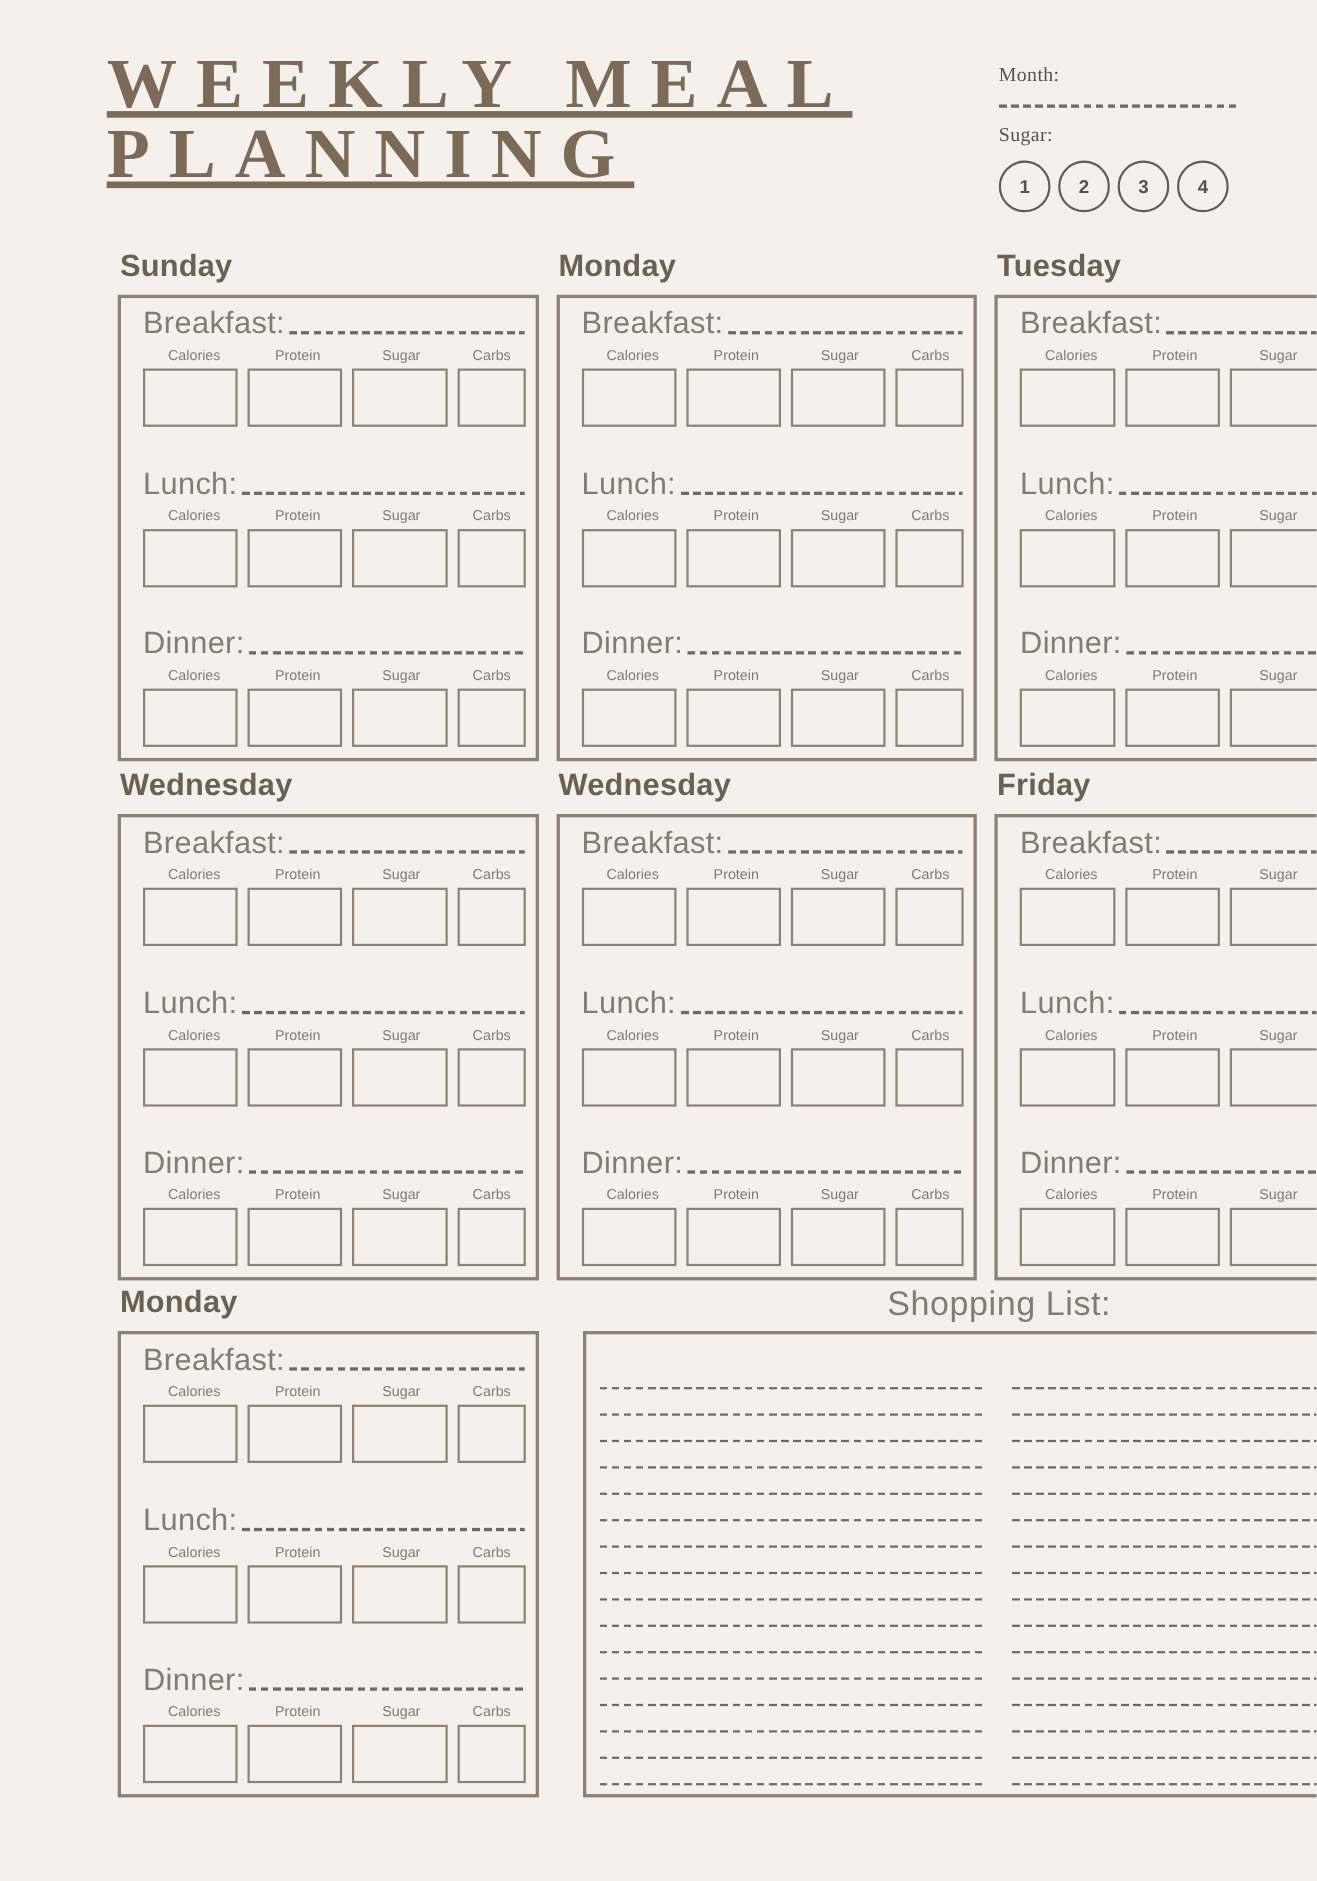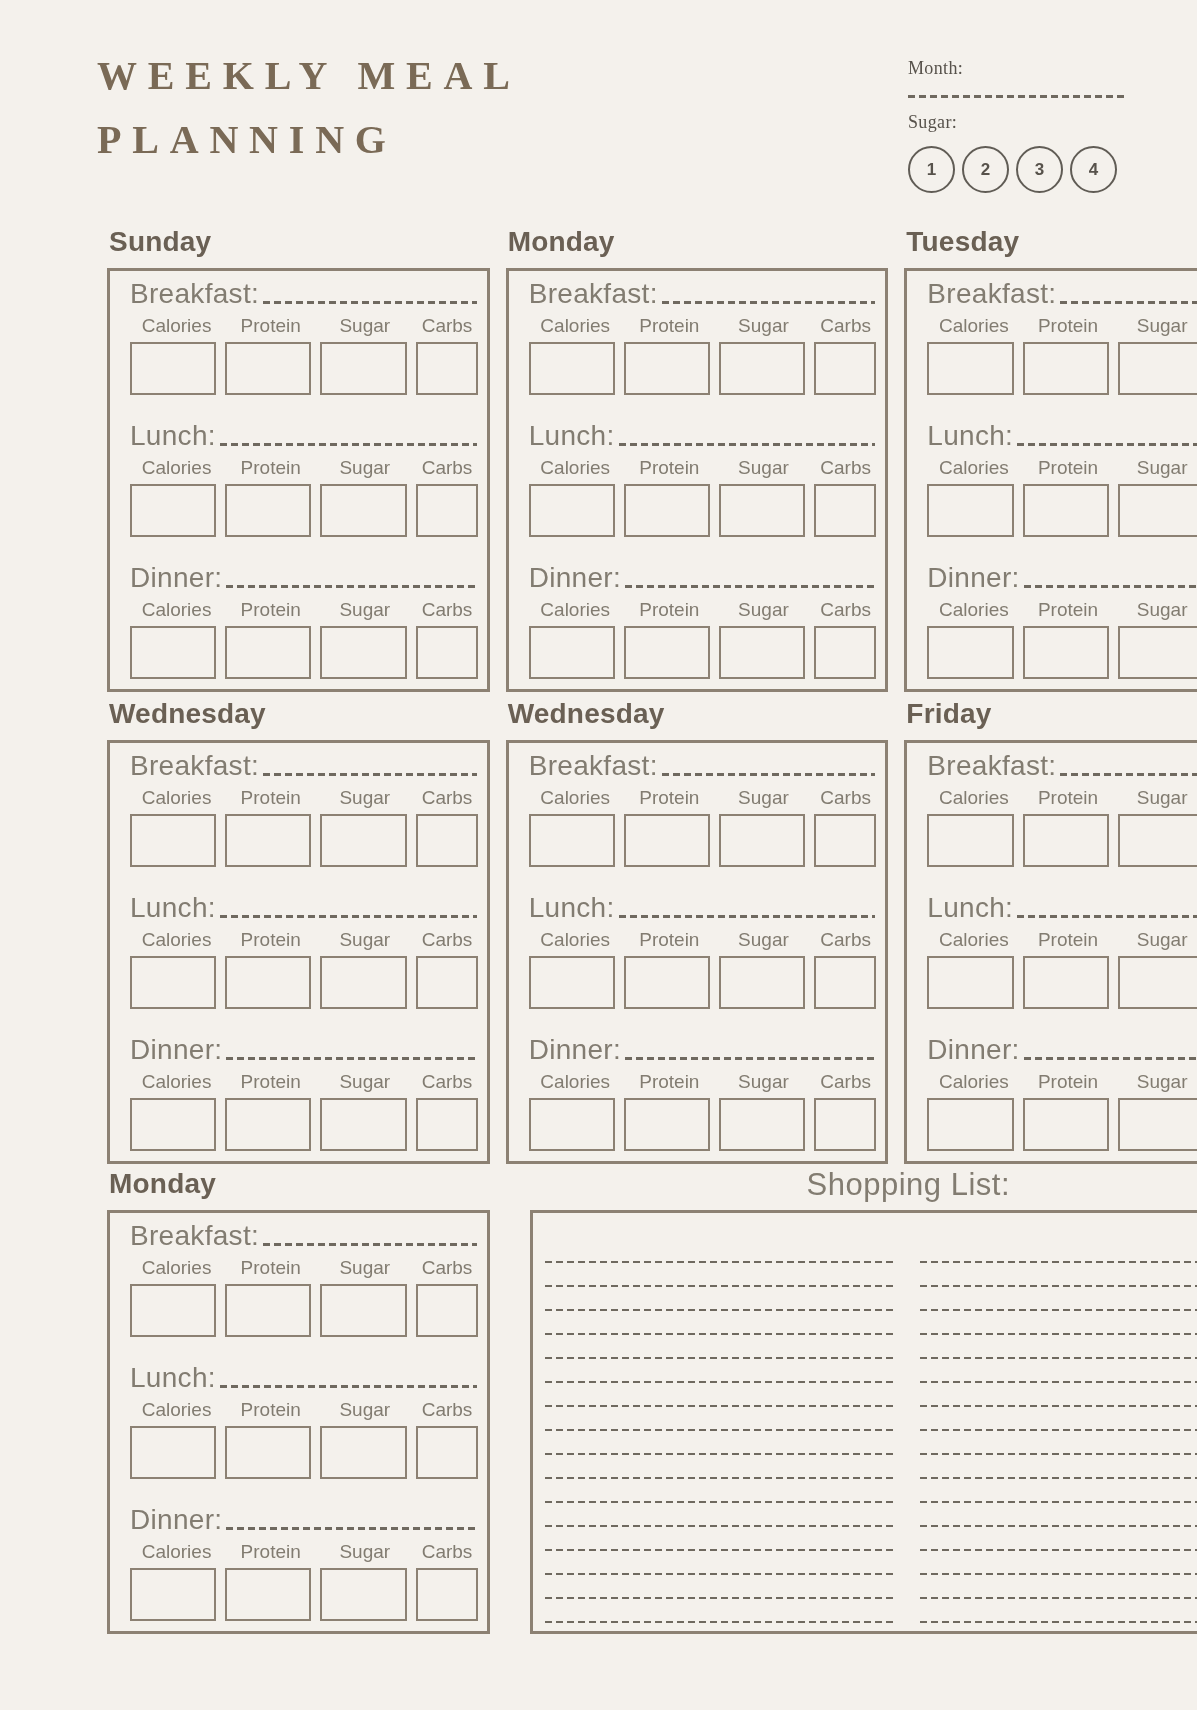--- a/index.html
+++ b/index.html
@@ -16,22 +16,22 @@
   html,body{background:var(--background);}
   .page{
     position:relative;width:1197px;height:1710px;overflow:hidden;
     background:var(--background);
     font-family:"Liberation Sans",sans-serif;
   }
   
   .main-title{
     position:absolute;left:97px;top:44px;
     font-family:"Liberation Serif",serif;font-weight:700;
-    font-size:40px;line-height:64px;letter-spacing:.27em;
-    color:var(--title-brown);white-space:nowrap;
+    font-size:64px;line-height:64px;letter-spacing:.27em;
+    color:var(--title-brown);white-space:nowrap;text-decoration:underline;
   }
   .main-title span{display:block;}
   .monthweek{position:absolute;left:908px;top:58px;width:216px;}
   .mw-label{
     font-family:"Liberation Serif",serif;font-size:18px;
     color:var(--header-text);letter-spacing:.02em;
   }
   .dash-line{
     height:3px;
     background-image:repeating-linear-gradient(90deg,var(--dash) 0 7px,transparent 7px 11px);
@@ -61,21 +61,21 @@
   .meal-head{display:flex;align-items:flex-end;}
   .meal-label{
     font-size:28px;color:var(--label);letter-spacing:.3px;line-height:34px;
     white-space:nowrap;
   }
   .meal-line{flex:1;margin:0 1px 7px 4px;}
   .metrics-row,.boxes-row{
     display:grid;grid-template-columns:1fr 1fr 1fr .72fr;column-gap:9px;
   }
   .metrics-row{
-    font-size:19px;color:var(--label);text-align:center;
+    font-size:13px;color:var(--label);text-align:center;
     margin:4px 0 5px 4px;white-space:nowrap;
   }
   .metric-box{height:53px;border:2px solid var(--border);}
   
   .shopping{grid-column:2 / 4;display:flex;flex-direction:column;padding-left:24px;}
   .shopping-title{
     font-size:31px;color:var(--label);text-align:center;
     height:34px;line-height:34px;margin-bottom:8px;letter-spacing:.5px;
   }
   .shop-box{height:424px;border:3px solid var(--border);}

